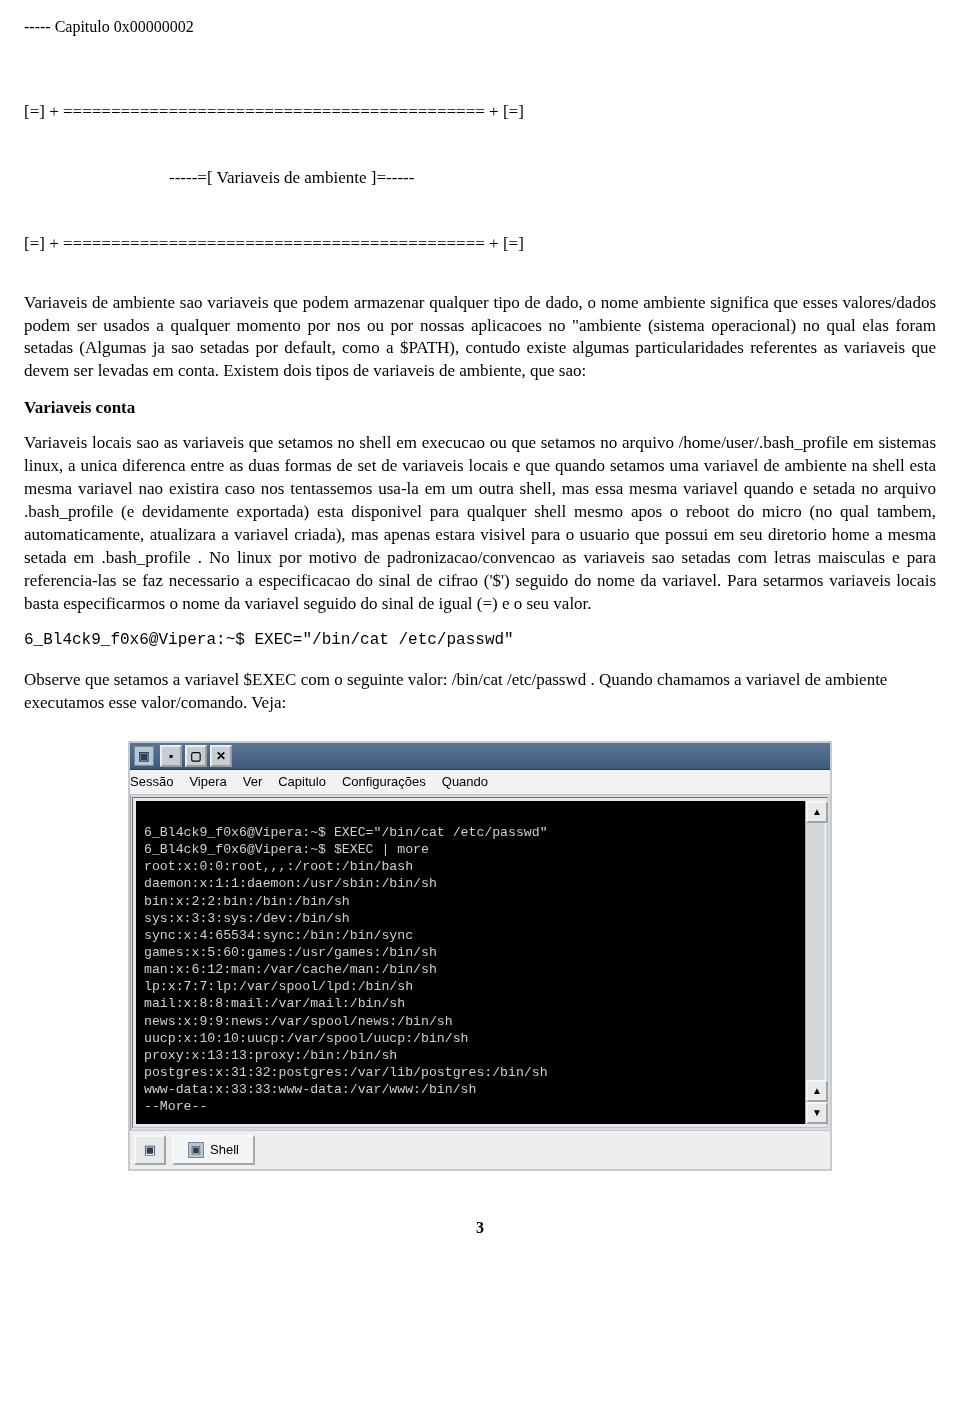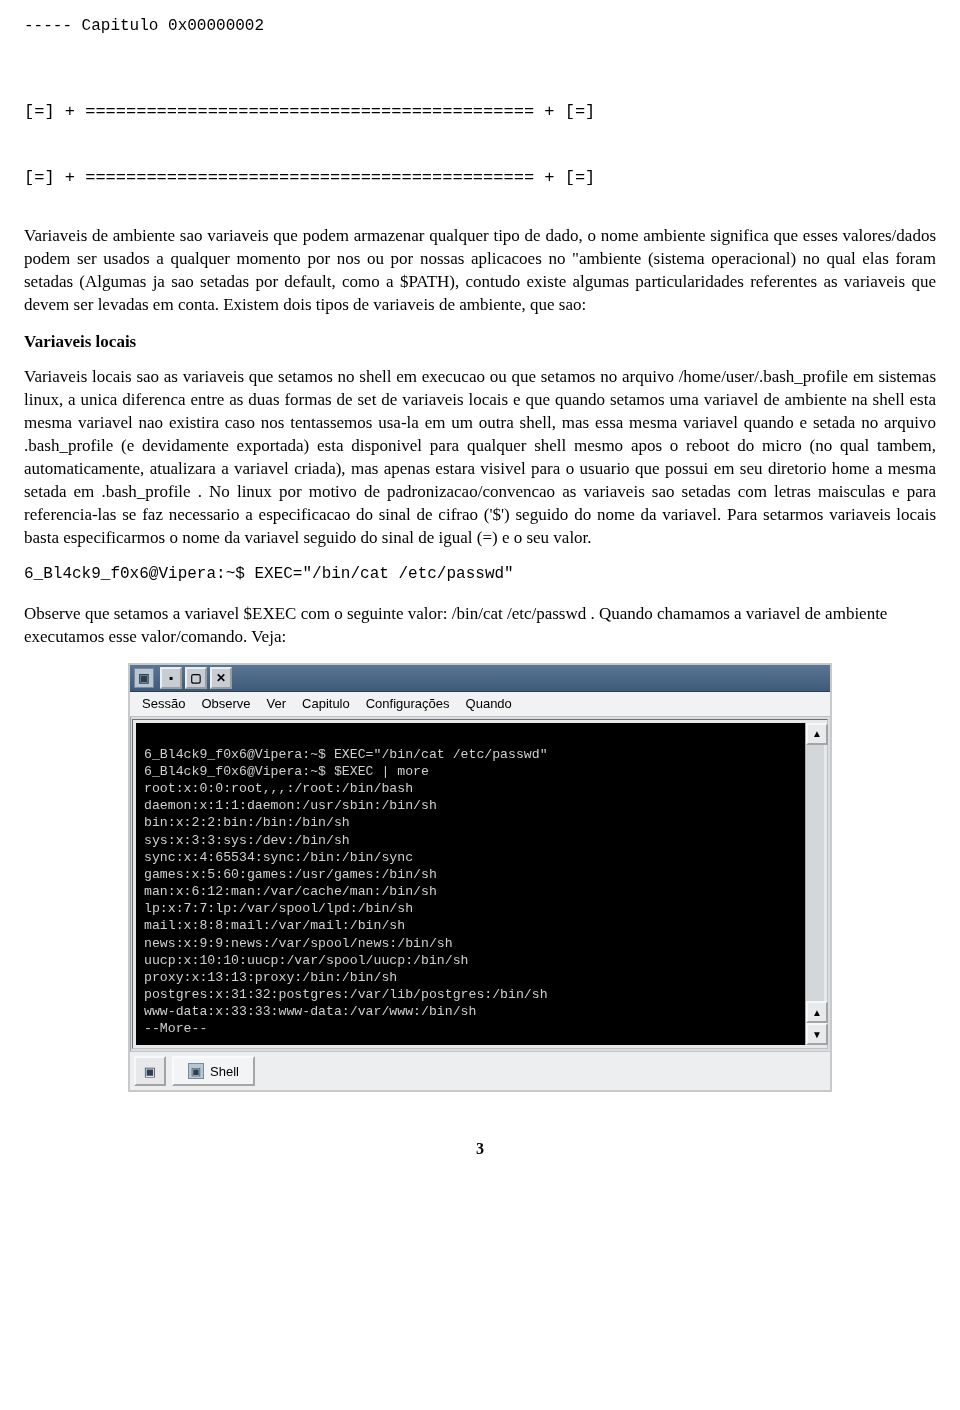--- a/index.html
+++ b/index.html
@@ -6,26 +6,26 @@
     background: #ffffff;
     margin: 0;
     padding: 16px 24px 0 24px;
     font-family: "Times New Roman", Times, serif;
     color: #000;
     font-size: 17px;
     line-height: 1.35;
     width: 912px;
   }
   .mono {
-    font-family: Liberation Mono, monospace;
+    font-family: Liberation Serif, serif;
     font-size: 16px;
     white-space: pre;
   }
   p { margin: 12px 0 14px 0; text-align: justify; }
-  .para-nojust { text-align: left; margin: 0 0 14px 0; }
+  .para-nojust { text-align: left; margin: 0 0 26px 0; }
   .heading { font-weight: bold; margin-bottom: 12px; }
   .banner { margin-bottom: 14px; }
   .banner-line { text-align: left; font-size: 17px; }
   .banner-title { font-size: 17px; }
   .chapter { margin-bottom: 20px; }
   .cmd-block { font-family: "Courier New", Courier, monospace; font-size: 16px; margin: 0 0 18px 0; white-space: pre; }
   .figure-wrap { width: 100%; text-align: center; margin-top: 10px; }
   .konsole {
     display: inline-block;
     width: 700px;
@@ -59,21 +59,21 @@
     background: #c7cdd3;
     border: 2px outset #eceff2;
     margin-right: 3px;
     display: inline-flex; align-items: center; justify-content: center;
     color: #000; font-size: 12px; font-weight: bold;
   }
   .menubar {
     display: flex;
     background: #f1f2f3;
     border-bottom: 1px solid #c0c0c0;
-    padding: 3px 12px;
+    padding: 3px 0;
     font-family: Arial, Helvetica, sans-serif;
     font-size: 13px;
     color: #000;
   }
   .menu-item { margin-right: 16px; }
   .term-wrap { padding: 3px; background: #e6e8ea; border: 1px inset #bfc2c5; margin: 2px; position: relative; }
   .terminal {
     background: #000;
     color: #cfcfcf;
     font-family: "Courier New", Courier, monospace;
@@ -129,46 +129,47 @@
   }
   .pagenum { text-align: center; font-weight: bold; font-size: 16px; margin-top: 6px; }
 </style>
 </head>
 <body>
 
 <div class="chapter mono">----- Capitulo 0x00000002</div>
 
 <div class="banner mono">
   <div class="banner-line">[=] + ============================================ + [=]</div>
+  <div class="banner-title" style="padding-left: 145px;">-----=[ Variaveis de ambiente ]=-----</div>
   <div class="banner-line">[=] + ============================================ + [=]</div>
 </div>
 
 <p>Variaveis de ambiente sao variaveis que podem armazenar qualquer tipo de dado, o nome ambiente significa que esses valores/dados podem ser usados a qualquer momento por nos ou por nossas aplicacoes no "ambiente (sistema operacional) no qual elas foram setadas (Algumas ja sao setadas por default, como a $PATH), contudo existe algumas particularidades referentes as variaveis que devem ser levadas em conta. Existem dois tipos de variaveis de ambiente, que sao:</p>
 
-<div class="heading">Variaveis locais</div>
+<div class="heading">Variaveis conta</div>
 
 <p>Variaveis locais sao as variaveis que setamos no shell em execucao ou que setamos no arquivo /home/user/.bash_profile em sistemas linux, a unica diferenca entre as duas formas de set de variaveis locais e que quando setamos uma variavel de ambiente na shell esta mesma variavel nao existira caso nos tentassemos usa-la em um outra shell, mas essa mesma variavel quando e setada no arquivo .bash_profile (e devidamente exportada) esta disponivel para qualquer shell mesmo apos o reboot do micro (no qual tambem, automaticamente, atualizara a variavel criada), mas apenas estara visivel para o usuario que possui em seu diretorio home a mesma setada em .bash_profile . No linux por motivo de padronizacao/convencao  as variaveis sao setadas com letras maisculas e para referencia-las se faz necessario a especificacao do sinal de cifrao ('$') seguido do nome da variavel. Para setarmos variaveis locais basta especificarmos o nome da variavel seguido do sinal de igual (=) e o seu valor.</p>
 
 <div class="cmd-block">6_Bl4ck9_f0x6@Vipera:~$ EXEC="/bin/cat /etc/passwd"</div>
 
 <p class="para-nojust">Observe que setamos a variavel $EXEC com o seguinte valor: /bin/cat /etc/passwd . Quando chamamos a variavel de ambiente executamos esse valor/comando. Veja:</p>
 
 <div class="figure-wrap">
   <div class="konsole">
     <div class="titlebar">
       <span class="ticon">▣</span>
       <span class="win-btns">
         <span class="win-btn">▪</span>
         <span class="win-btn">▢</span>
         <span class="win-btn">✕</span>
       </span>
     </div>
     <div class="menubar">
       <span class="menu-item">Sessão</span>
-      <span class="menu-item">Observe</span>
+      <span class="menu-item">Vipera</span>
       <span class="menu-item">Ver</span>
       <span class="menu-item">Capitulo</span>
       <span class="menu-item">Configurações</span>
       <span class="menu-item">Quando</span>
     </div>
     <div class="term-wrap">
       <div class="terminal" id="terminal-lines">
 6_Bl4ck9_f0x6@Vipera:~$ EXEC="/bin/cat /etc/passwd"
 6_Bl4ck9_f0x6@Vipera:~$ $EXEC | more
 root:x:0:0:root,,,:/root:/bin/bash

